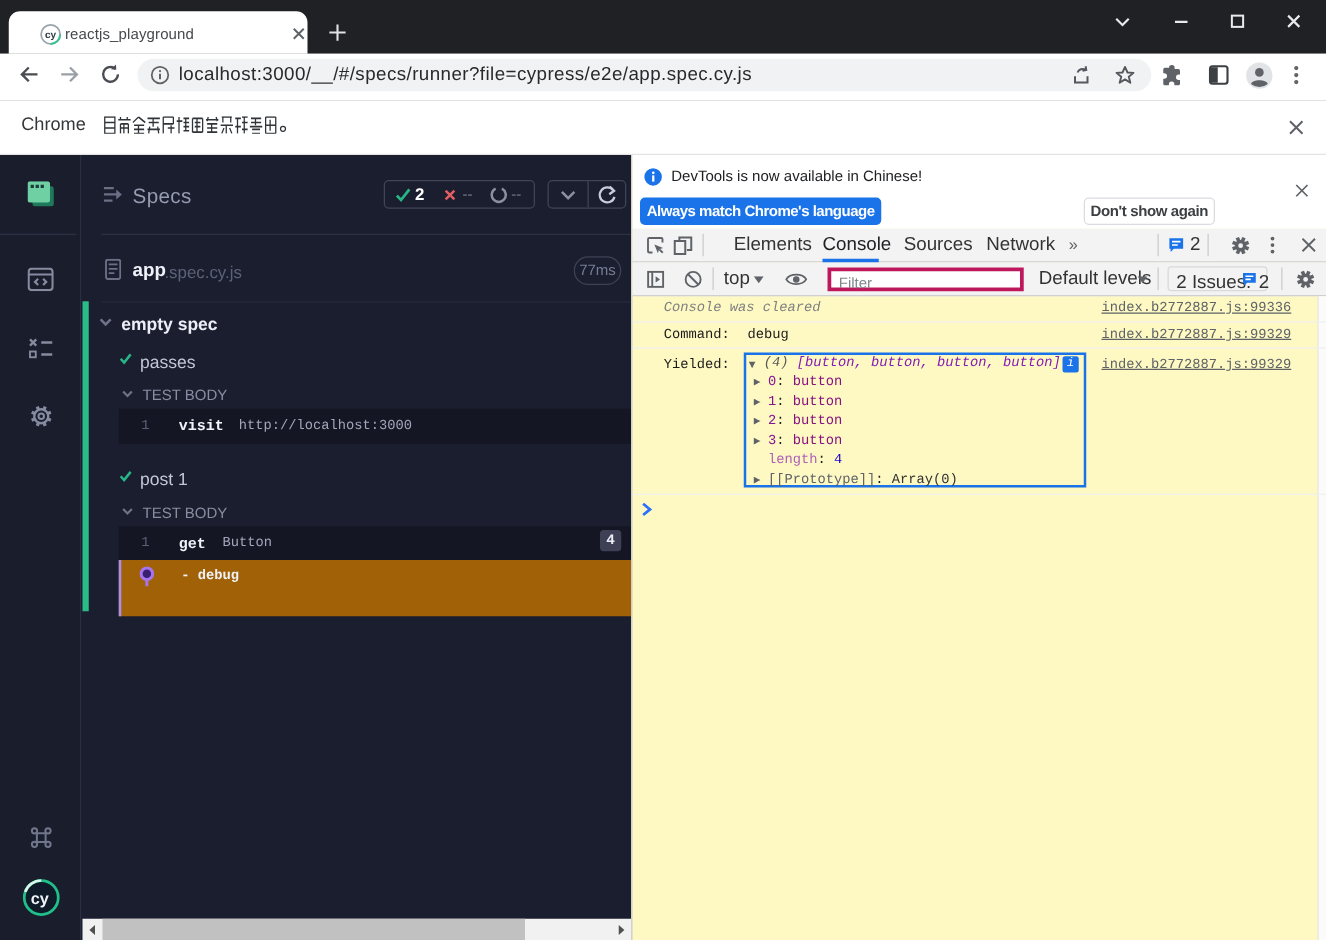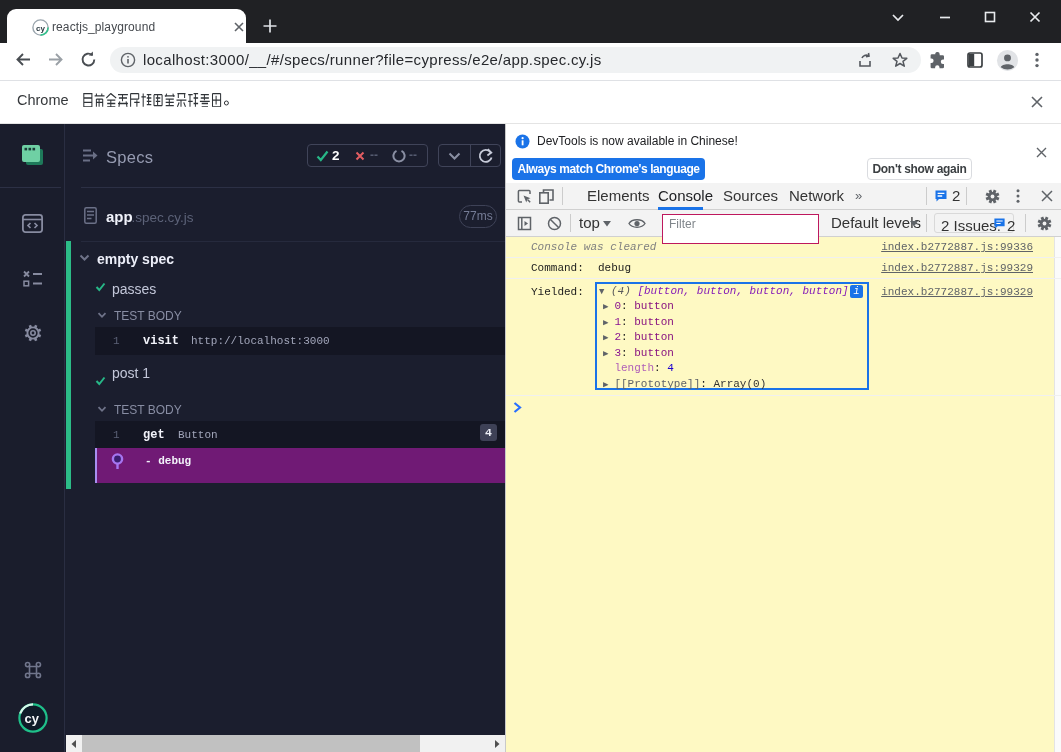--- a/index.html
+++ b/index.html
@@ -41,21 +41,21 @@
 #greenbar { position:absolute; left:66px; top:117px; width:5px; height:248px; background:#2cbc87; }
 
 .suite-title { position:absolute; font-size:14px; font-weight:bold; color:#eceef8; }
 .test-title { position:absolute; font-size:14px; color:#c3c7d9; }
 .tbody { position:absolute; font-size:12px; color:#888da3; }
 .cmdrow { position:absolute; left:95px; width:410px; height:28px; background:#141623; font-family:"Liberation Mono",monospace; }
 .cmdnum { position:absolute; left:18px; top:8px; font-size:11px; color:#5b6076; }
 .cmdname { position:absolute; left:48px; top:7px; font-size:12px; font-weight:bold; color:#f2f3fa; }
 .cmdarg { position:absolute; font-size:11px; color:#a2a6ba; top:8px; }
 
-#debugrow { position:absolute; left:95px; top:324px; width:410px; height:35px; background:#701a75; border-left:2px solid #a78ff0; }
+#debugrow { position:absolute; left:95px; top:324px; width:410px; height:45px; background:#a16207; border-left:2px solid #a78ff0; }
 #badge4 { position:absolute; left:480px; top:300px; width:17px; height:17px; background:#3e4156; border-radius:3px;
   color:#eceef6; font-size:11.5px; font-weight:bold; text-align:center; line-height:17px; font-family:"Liberation Mono",monospace;}
 
 #hscroll { position:absolute; left:66px; top:611px; width:439px; height:17px; background:#f1f1f1; }
 #hthumb { position:absolute; left:16px; top:0; width:338px; height:17px; background:#c1c1c1; }
 
 
 #devtools { position:absolute; left:505px; top:124px; width:556px; height:628px; background:#fef9c3; border-left:1px solid #c9c9c9; }
 #banner { position:absolute; left:0; top:0; width:556px; height:59px; background:#fff; }
 #bannertext { position:absolute; left:31px; top:10px; font-size:12px; color:#202124; }
@@ -277,21 +277,21 @@
       </svg>
     <div class="tbody" style="left:114px; top:185px;">TEST BODY</div>
     <div class="cmdrow" style="top:203px;">
       <div class="cmdnum">1</div>
       <div class="cmdname">visit</div>
       <div class="cmdarg" style="left:96px">http://localhost:3000</div>
     </div>
     <svg class="abs" style="left:95px;top:252px" width="11" height="10" viewBox="0 0 11 10">
         <path d="M1.5 5 L4.3 8 L9.5 1.5" stroke="#27b787" stroke-width="2" fill="none"></path>
       </svg>
-    <div class="test-title" style="left:112px; top:241px;text-align:center;">post 1</div>
+    <div class="test-title" style="left:112px; top:251px;text-align:center;">post 1</div>
     <svg class="abs" style="left:97px;top:282px" width="10" height="7" viewBox="0 0 10 7">
         <path d="M1.5 1.2 L5 4.8 L8.5 1.2" stroke="#6f7389" stroke-width="1.8" fill="none"></path>
       </svg>
     <div class="tbody" style="left:114px; top:279px;">TEST BODY</div>
     <div class="cmdrow" style="top:297px;">
       <div class="cmdnum">1</div>
       <div class="cmdname">get</div>
       <div class="cmdarg" style="left:83px">Button</div>
     </div>
     <div id="badge4">4</div>
@@ -388,21 +388,21 @@
       </svg>
       <div class="vsep" style="left:64px"></div>
       <div class="dtab" style="left:73px">top</div>
       <svg class="abs" style="left:97px;top:11px" width="8" height="6" viewBox="0 0 8 6">
           <path d="M0 0 H8 L4 5.5 Z" fill="#5f6368"></path>
         </svg>
       <svg class="abs" style="left:122px;top:7px" width="18" height="13" viewBox="0 0 18 13">
         <path d="M1 6.5 C4 1.5, 14 1.5, 17 6.5 C14 11.5, 4 11.5, 1 6.5 Z" stroke="#5f6368" stroke-width="1.4" fill="none"></path>
         <circle cx="9" cy="6.5" r="2.6" fill="#5f6368"></circle>
       </svg>
-      <div style="position:absolute;left:156px;top:4px;width:157px;height:30px;background:#fff;border:1px solid #be185d;">
+      <div style="position:absolute;left:156px;top:4px;width:157px;height:19px;background:#fff;border:3px solid #be185d;">
         <div style="position:absolute;left:6px;top:2px;font-size:12px;color:#80868b">Filter</div>
       </div>
       <div class="dtab" style="left:325px">Default levels</div>
       <svg class="abs" style="left:404px;top:11px" width="8" height="6" viewBox="0 0 8 6">
           <path d="M0 0 H8 L4 5.5 Z" fill="#5f6368"></path>
         </svg>
       <div class="vsep" style="left:420px"></div>
       <div style="position:absolute;left:428px;top:3px;width:80px;height:20px;border:1px solid #d9d9d9;border-radius:3px;">
         <div class="dtab" style="left:6px;top:-1px">2 Issues:</div>
         <svg class="abs" style="left:58px;top:3px" width="13" height="13" viewBox="0 0 14 14">

